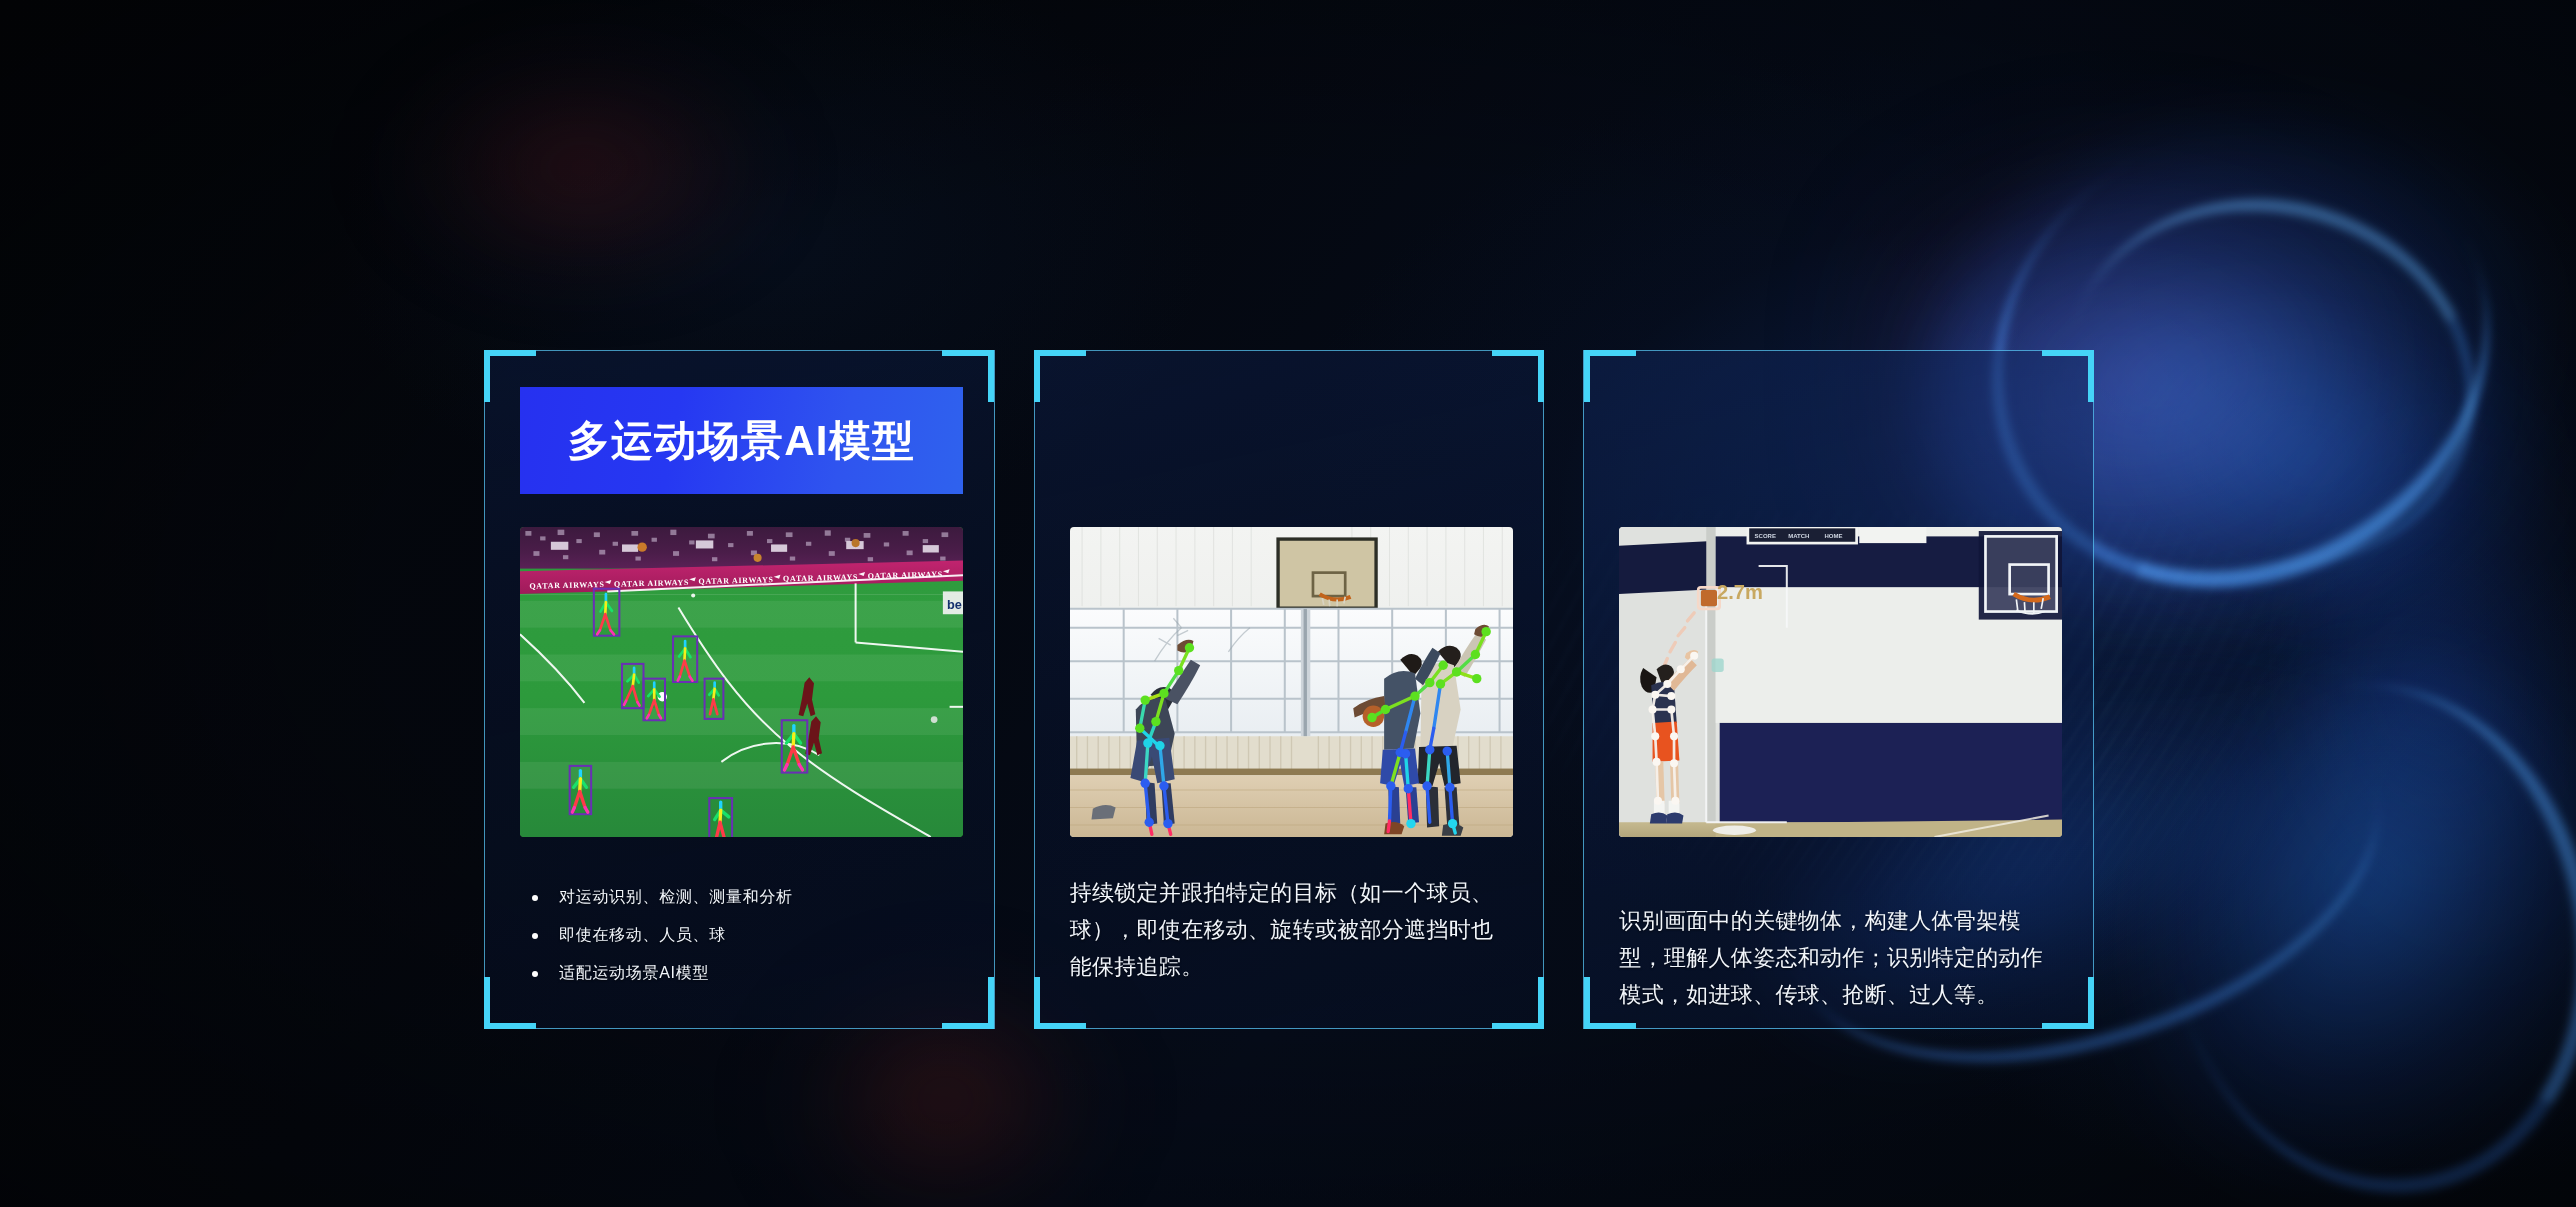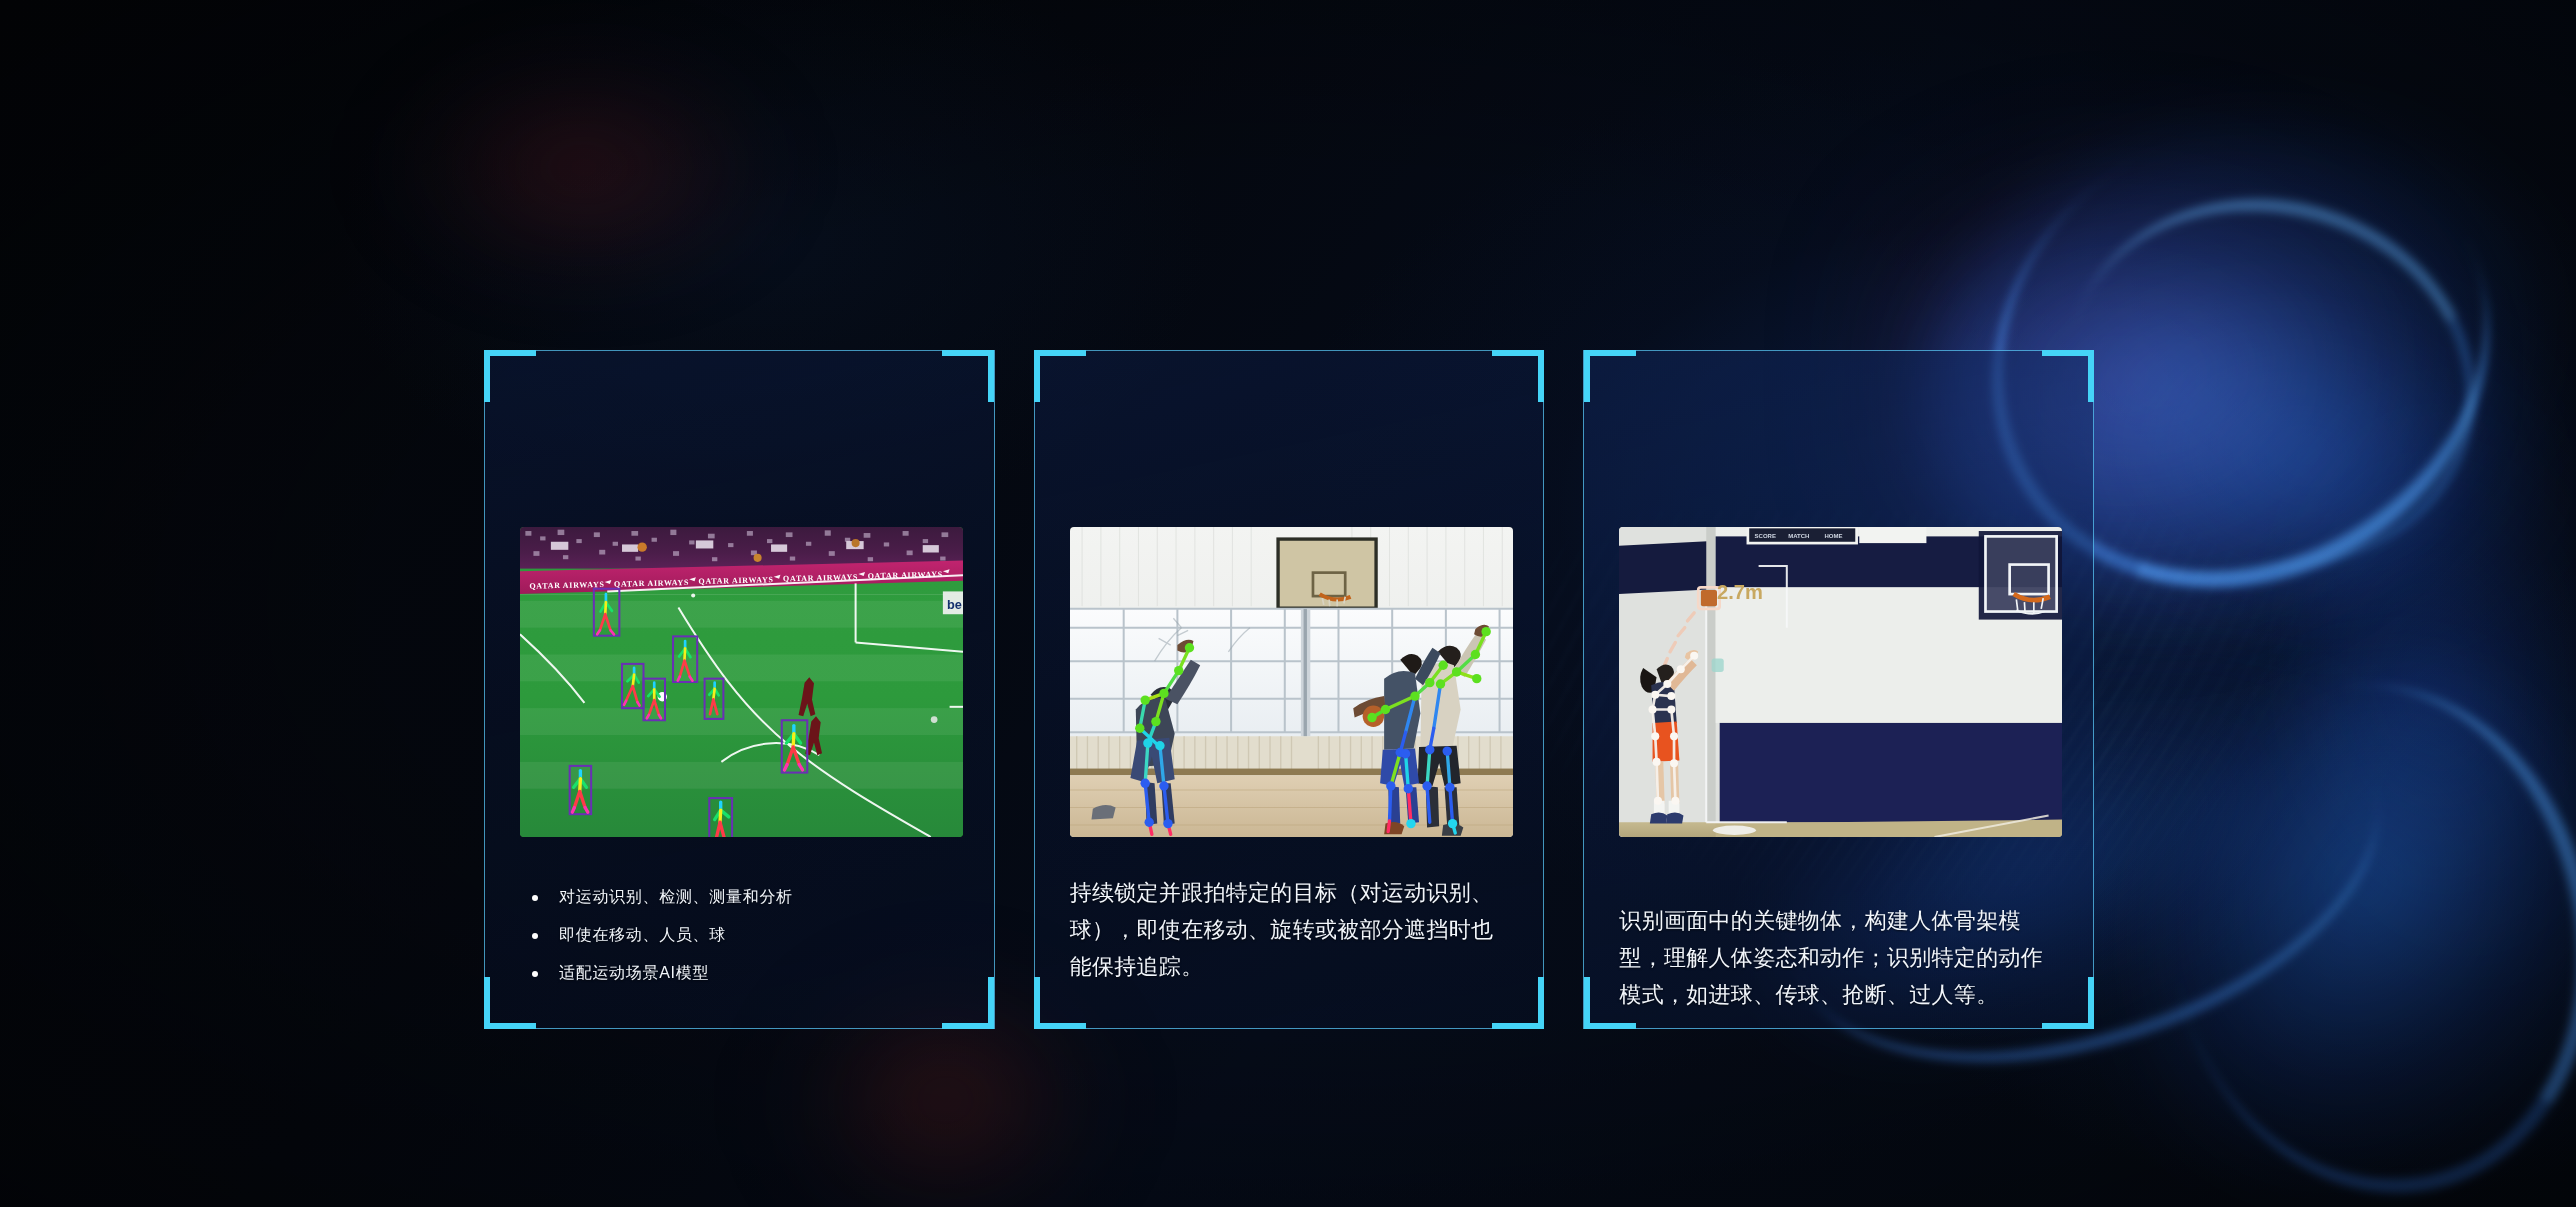--- a/index.html
+++ b/index.html
@@ -187,20 +187,23 @@
       </div>
     <div class="corner c-bl">
         <i class="h"></i>
         <i class="v"></i>
       </div>
     <div class="corner c-br">
         <i class="h"></i>
         <i class="v"></i>
       </div>
 
+    <div class="banner">
+      <span>多运动场景AI模型</span>
+    </div>
 
     <div class="thumb">
       <svg viewBox="0 0 660 462" preserveAspectRatio="none">
         <defs>
           <linearGradient id="crowd1" x1="0" y1="0" x2="0" y2="1">
             <stop offset="0%" stop-color="#3c1a3e"></stop>
               <stop offset="60%" stop-color="#4a1d49"></stop>
               <stop offset="100%" stop-color="#5a2156"></stop>
           </linearGradient>
           <linearGradient id="pitch1" x1="0" y1="0" x2="0" y2="1">
@@ -662,21 +665,21 @@
           </g>
           <g fill="#23d6f0" stroke="none">
             <circle cx="570" cy="442" r="7"></circle>
               <circle cx="508" cy="442" r="7"></circle>
           </g>
         </g>
       </svg>
     </div>
 
     <div class="body b2">
-      <p class="para">持续锁定并跟拍特定的目标（对运动识别、球），即使在移动、旋转或被部分遮挡时也能保持追踪。</p>
+      <p class="para">持续锁定并跟拍特定的目标（如一个球员、球），即使在移动、旋转或被部分遮挡时也能保持追踪。</p>
     </div>
   </div>
 
   <div class="card c3">
     <div class="corner c-tl">
         <i class="h"></i>
         <i class="v"></i>
       </div>
     <div class="corner c-tr">
         <i class="h"></i>

